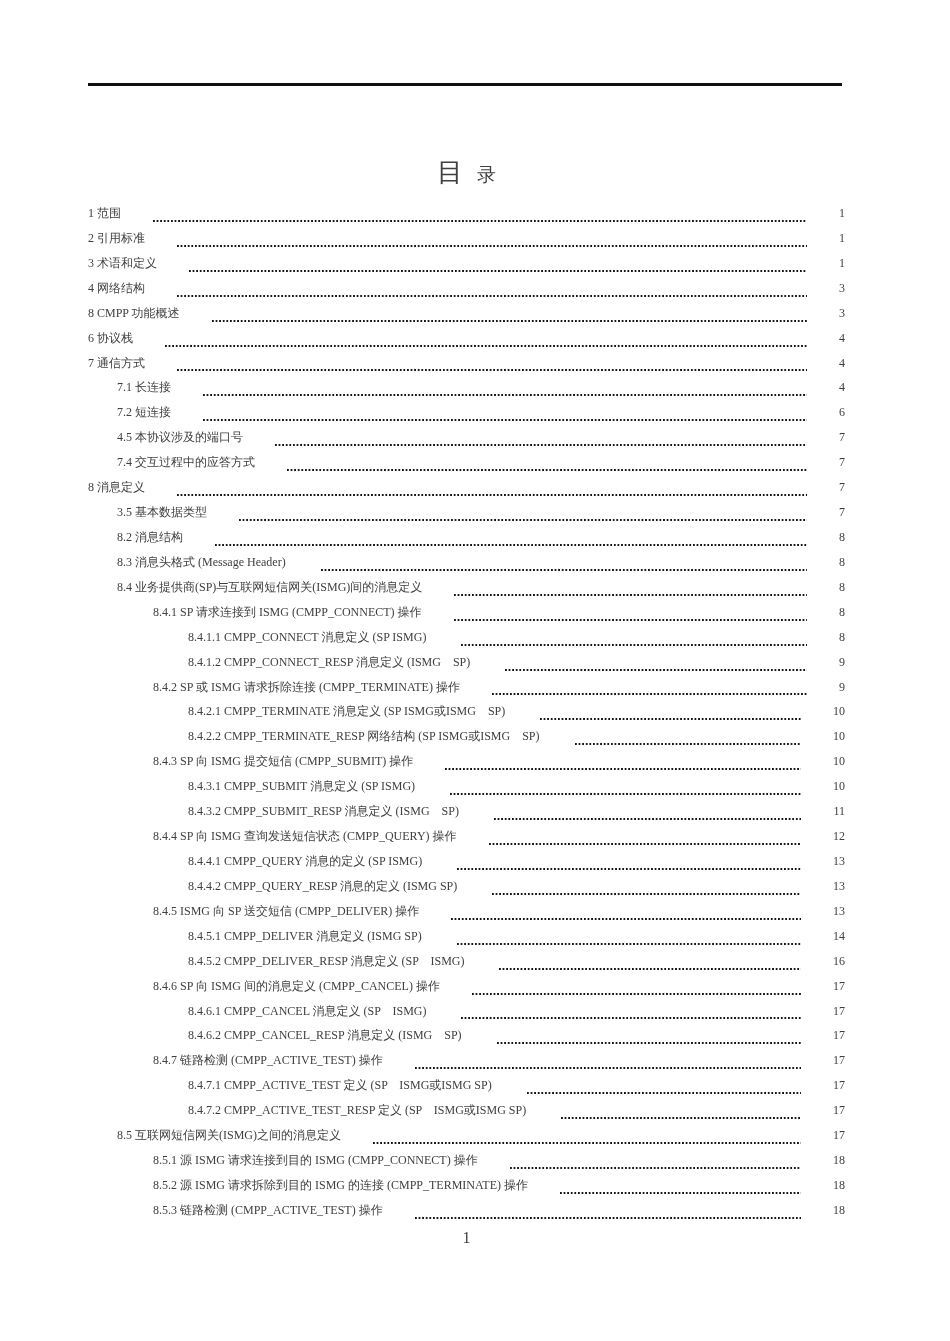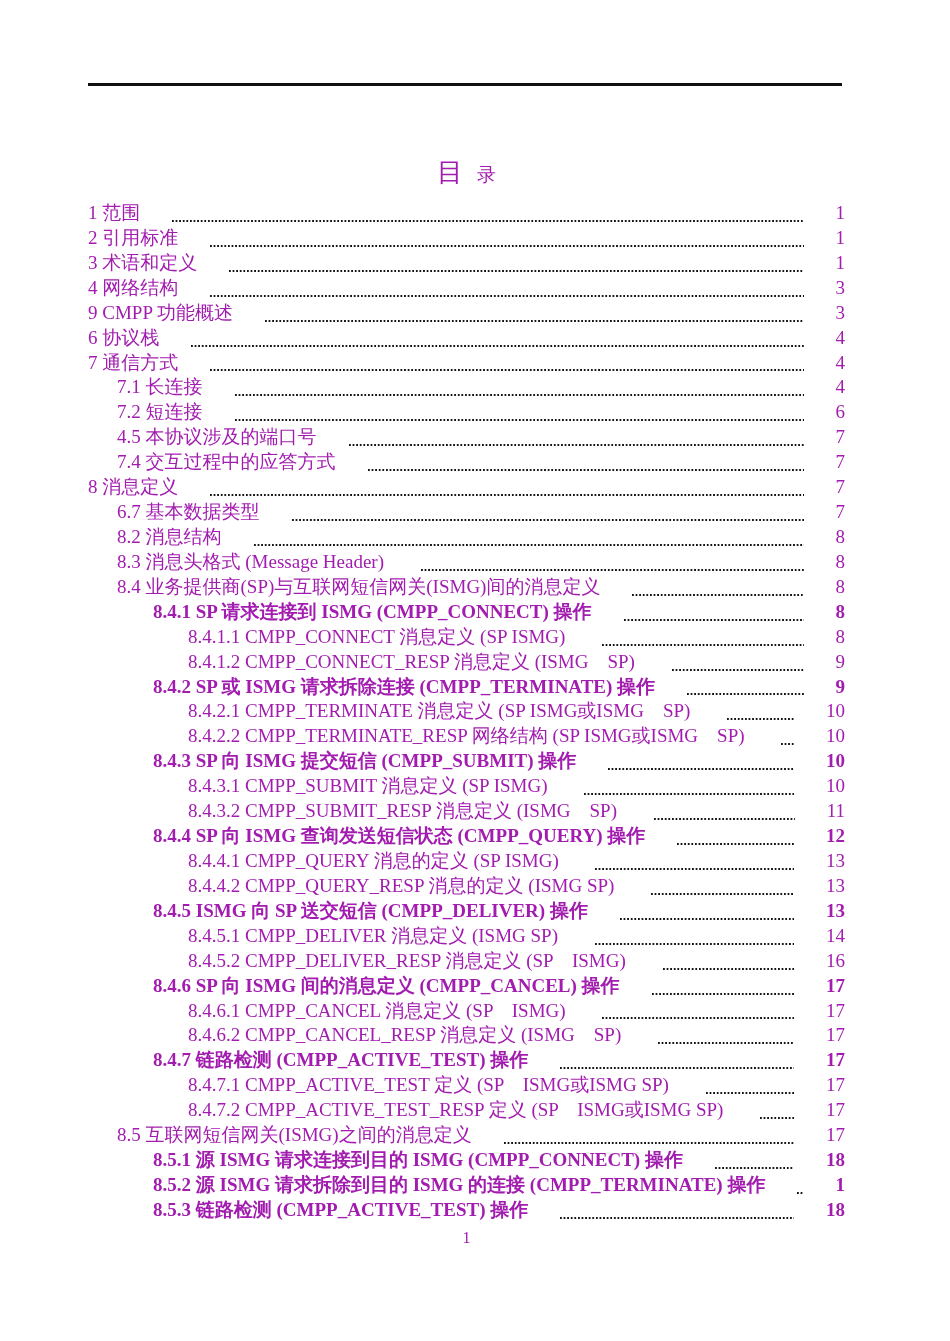--- a/index.html
+++ b/index.html
@@ -3,21 +3,21 @@
 <meta charset="utf-8">
 <style>
   * { margin: 0; padding: 0; box-sizing: border-box; }
   html, body { background: #e9e9e9; }
   .page {
     position: relative;
     width: 950px;
     height: 1341px;
     background: #ffffff;
     font-family: "Liberation Serif", "DejaVu Serif", serif;
-    color: #a21caf;
+    color: #404040;
     overflow: hidden;
   }
   .header-rule {
     position: absolute;
     left: 88px;
     top: 83px;
     width: 754px;
     height: 2px;
     border-top: 2px solid #101010;
     border-bottom: 1px solid #101010;
@@ -41,27 +41,27 @@
   .toc-list {
     position: absolute;
     left: 88px;
     top: 201px;
     width: 757px;
   }
   .toc-row {
     display: flex;
     align-items: baseline;
     height: 24.93px;
-    font-size: 19px;
+    font-size: 12px;
     line-height: 24.93px;
     overflow: hidden;
     gap: 30px;
   }
   .toc-row.lvl-2 { padding-left: 29px; text-align: right; }
-  .toc-row.lvl-3 { padding-left: 65px; font-weight: bold; }
+  .toc-row.lvl-3 { padding-left: 65px; }
   .toc-row.lvl-4 { padding-left: 100px; }
   .toc-label {
     white-space: pre;
     flex: 0 0 auto;
   }
   .leader {
     flex: 1 1 auto;
     align-self: stretch;
     position: relative;
     margin: 0 1px;
@@ -114,21 +114,21 @@
         <span class="toc-label">3 术语和定义</span>
         <span class="leader"></span>
         <span class="toc-page">1</span>
       </div>
       <div class="toc-row lvl-1">
         <span class="toc-label">4 网络结构</span>
         <span class="leader"></span>
         <span class="toc-page">3</span>
       </div>
       <div class="toc-row lvl-1">
-        <span class="toc-label">9 CMPP 功能概述</span>
+        <span class="toc-label">8 CMPP 功能概述</span>
         <span class="leader"></span>
         <span class="toc-page">3</span>
       </div>
       <div class="toc-row lvl-1">
         <span class="toc-label">6 协议栈</span>
         <span class="leader"></span>
         <span class="toc-page">4</span>
       </div>
       <div class="toc-row lvl-1">
         <span class="toc-label">7 通信方式</span>
@@ -154,21 +154,21 @@
         <span class="toc-label">7.4 交互过程中的应答方式</span>
         <span class="leader"></span>
         <span class="toc-page">7</span>
       </div>
       <div class="toc-row lvl-1">
         <span class="toc-label">8 消息定义</span>
         <span class="leader"></span>
         <span class="toc-page">7</span>
       </div>
       <div class="toc-row lvl-2">
-        <span class="toc-label">6.7 基本数据类型</span>
+        <span class="toc-label">3.5 基本数据类型</span>
         <span class="leader"></span>
         <span class="toc-page">7</span>
       </div>
       <div class="toc-row lvl-2">
         <span class="toc-label">8.2 消息结构</span>
         <span class="leader"></span>
         <span class="toc-page">8</span>
       </div>
       <div class="toc-row lvl-2">
         <span class="toc-label">8.3 消息头格式 (Message Header) </span>

